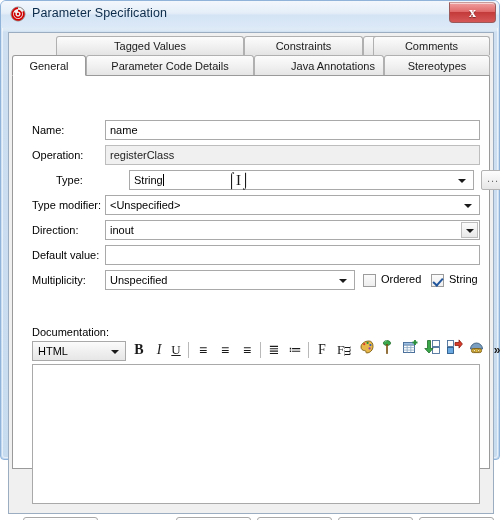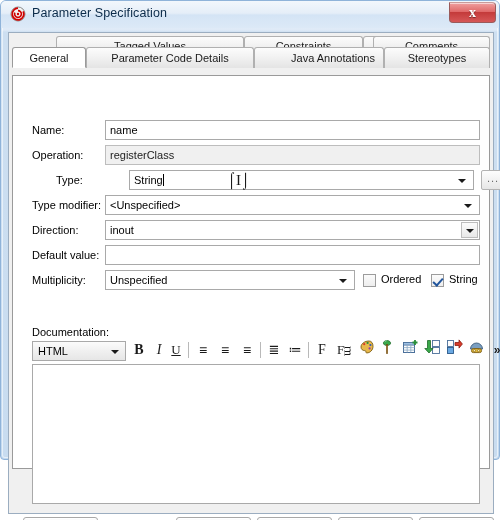--- a/index.html
+++ b/index.html
@@ -106,21 +106,21 @@
     border-radius: 3px 3px 0 0;
     background: linear-gradient(to bottom, #fcfcfc 0%, #f2f2f2 45%, #e4e4e4 100%);
     font-size: 11px;
     color: #1a1a1a;
     text-align: center;
     line-height: 18px;
     white-space: nowrap;
     overflow: hidden;
   }
   .tab.row1 { top: 0px; }
-  .tab.row2 { top: 11px; height: 21px; line-height: 20px; }
+  .tab.row2 { top: 19px; height: 21px; line-height: 20px; }
   .tab.active {
     background: #ffffff;
     border-color: #9a9a9a;
     border-bottom: 1px solid #ffffff;
     z-index: 5;
     font-weight: normal;
   }
 
   
   .panel {

